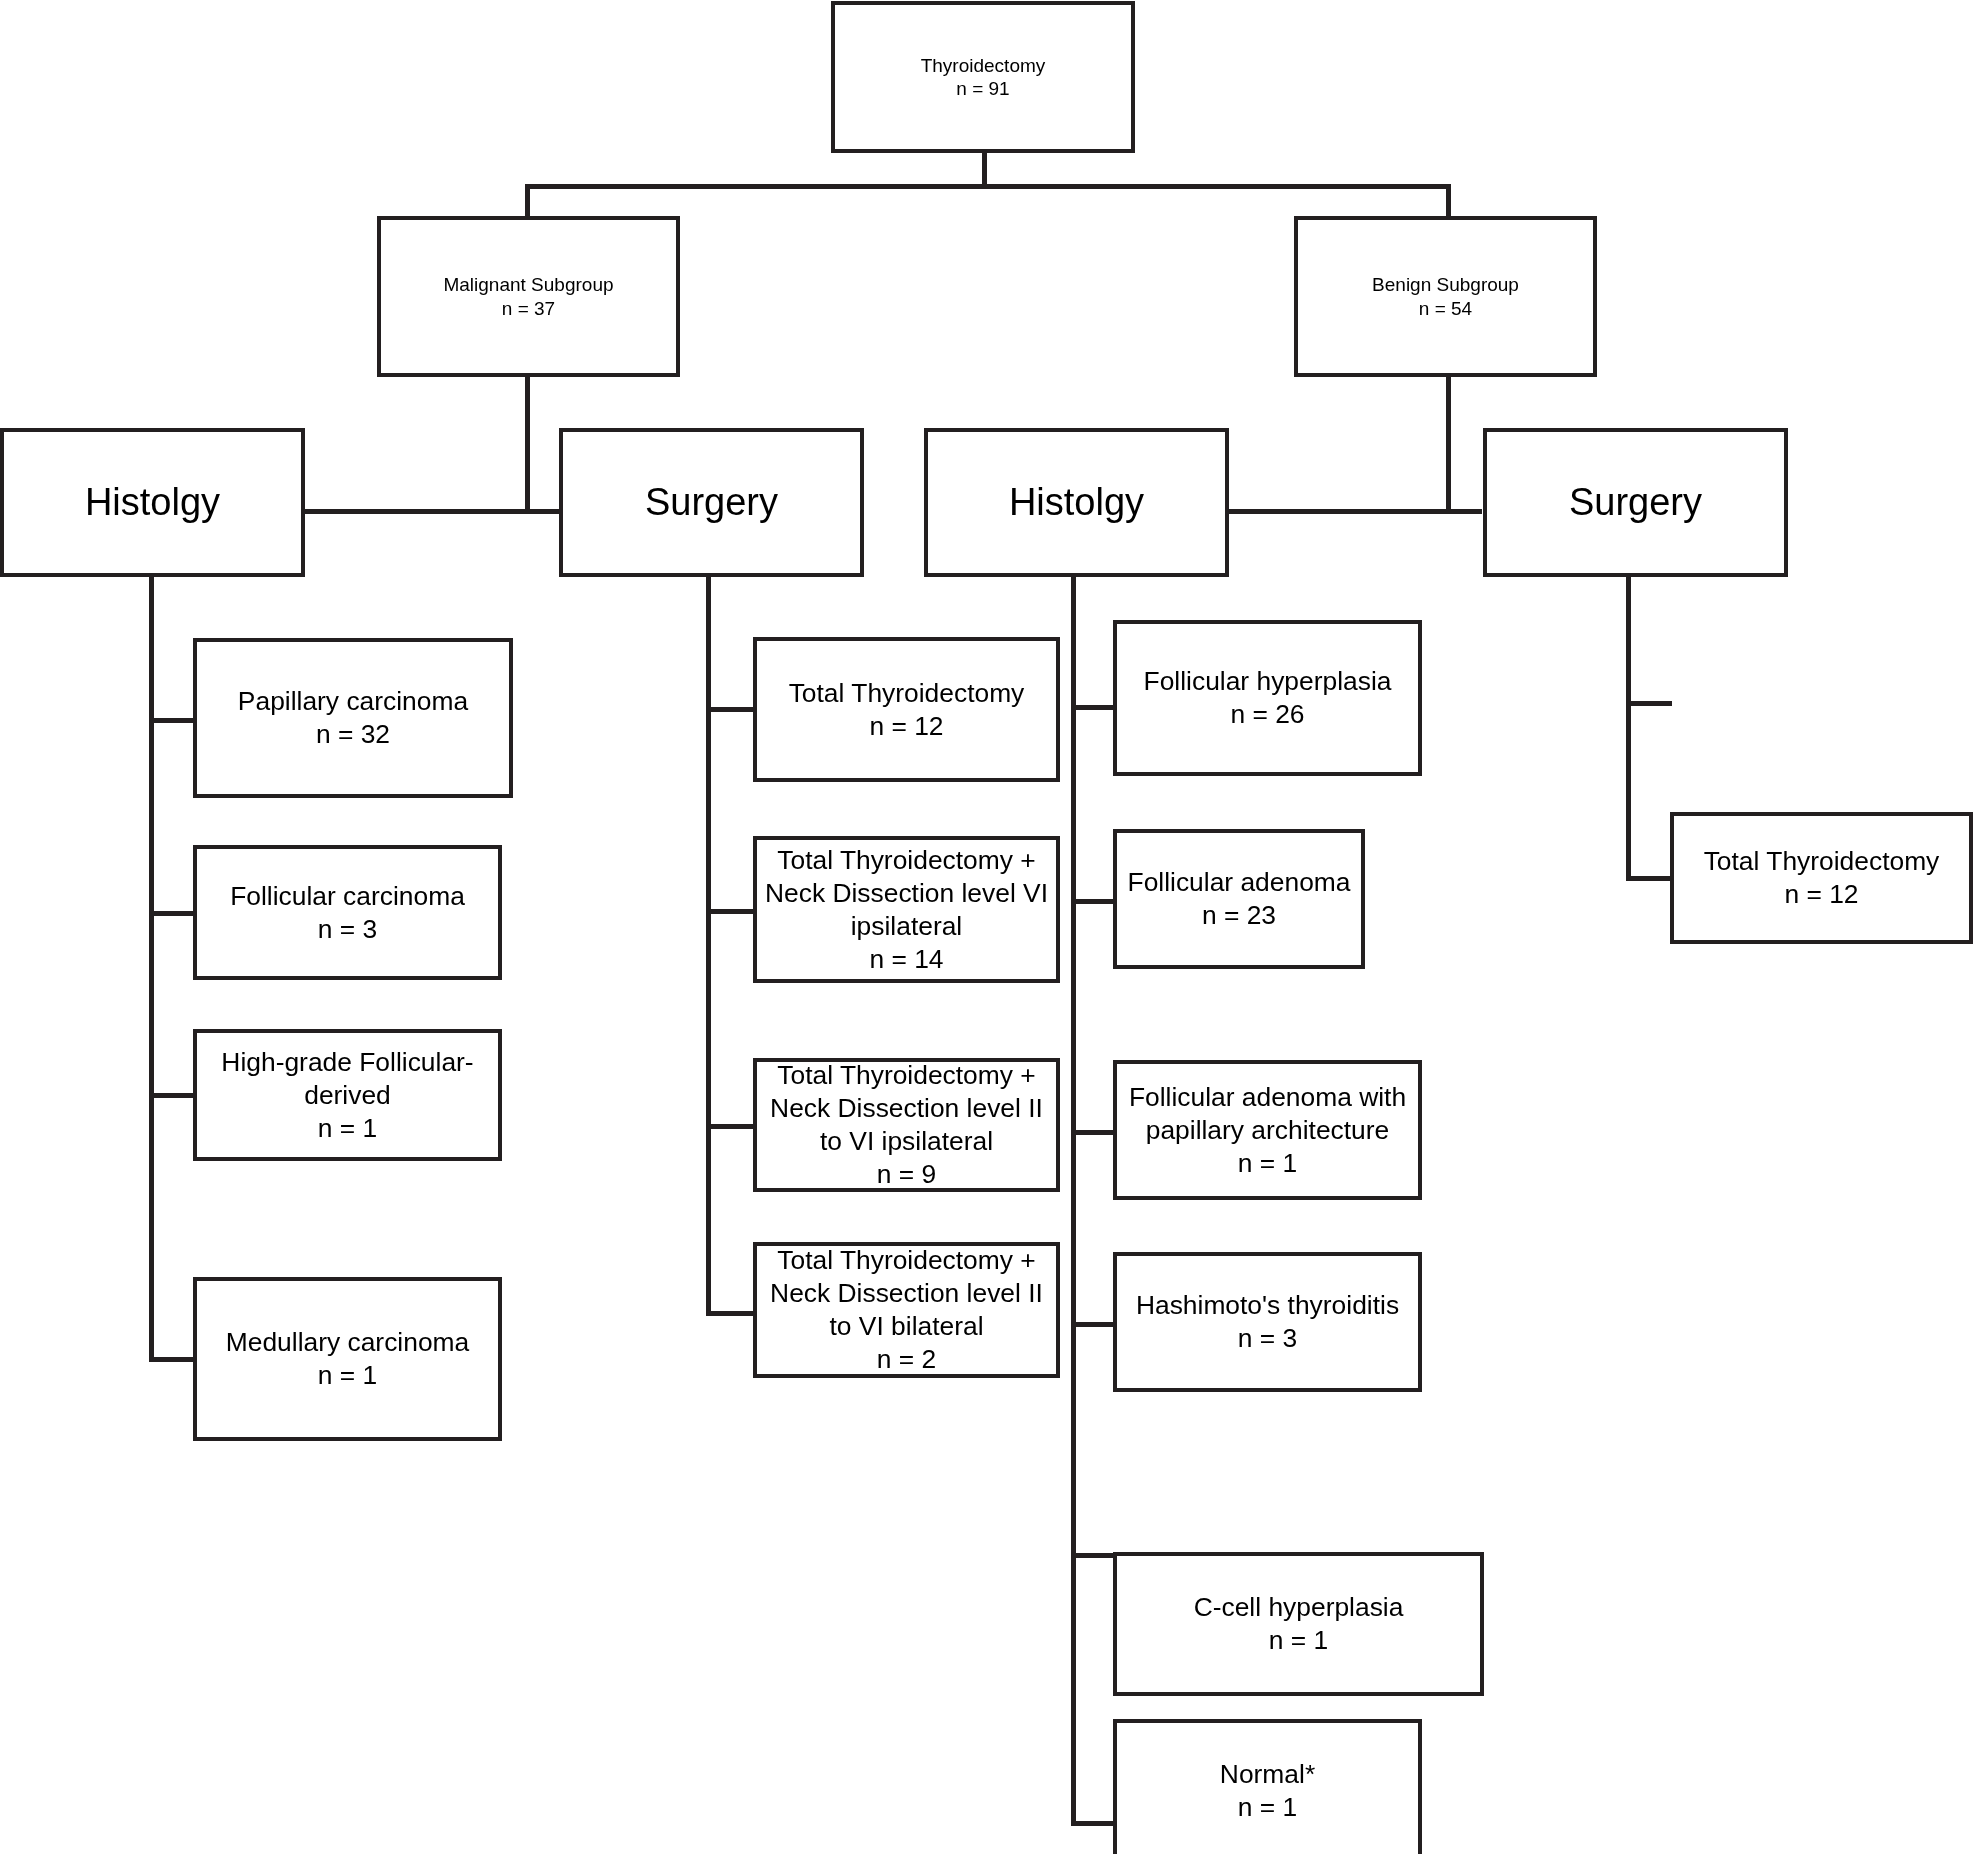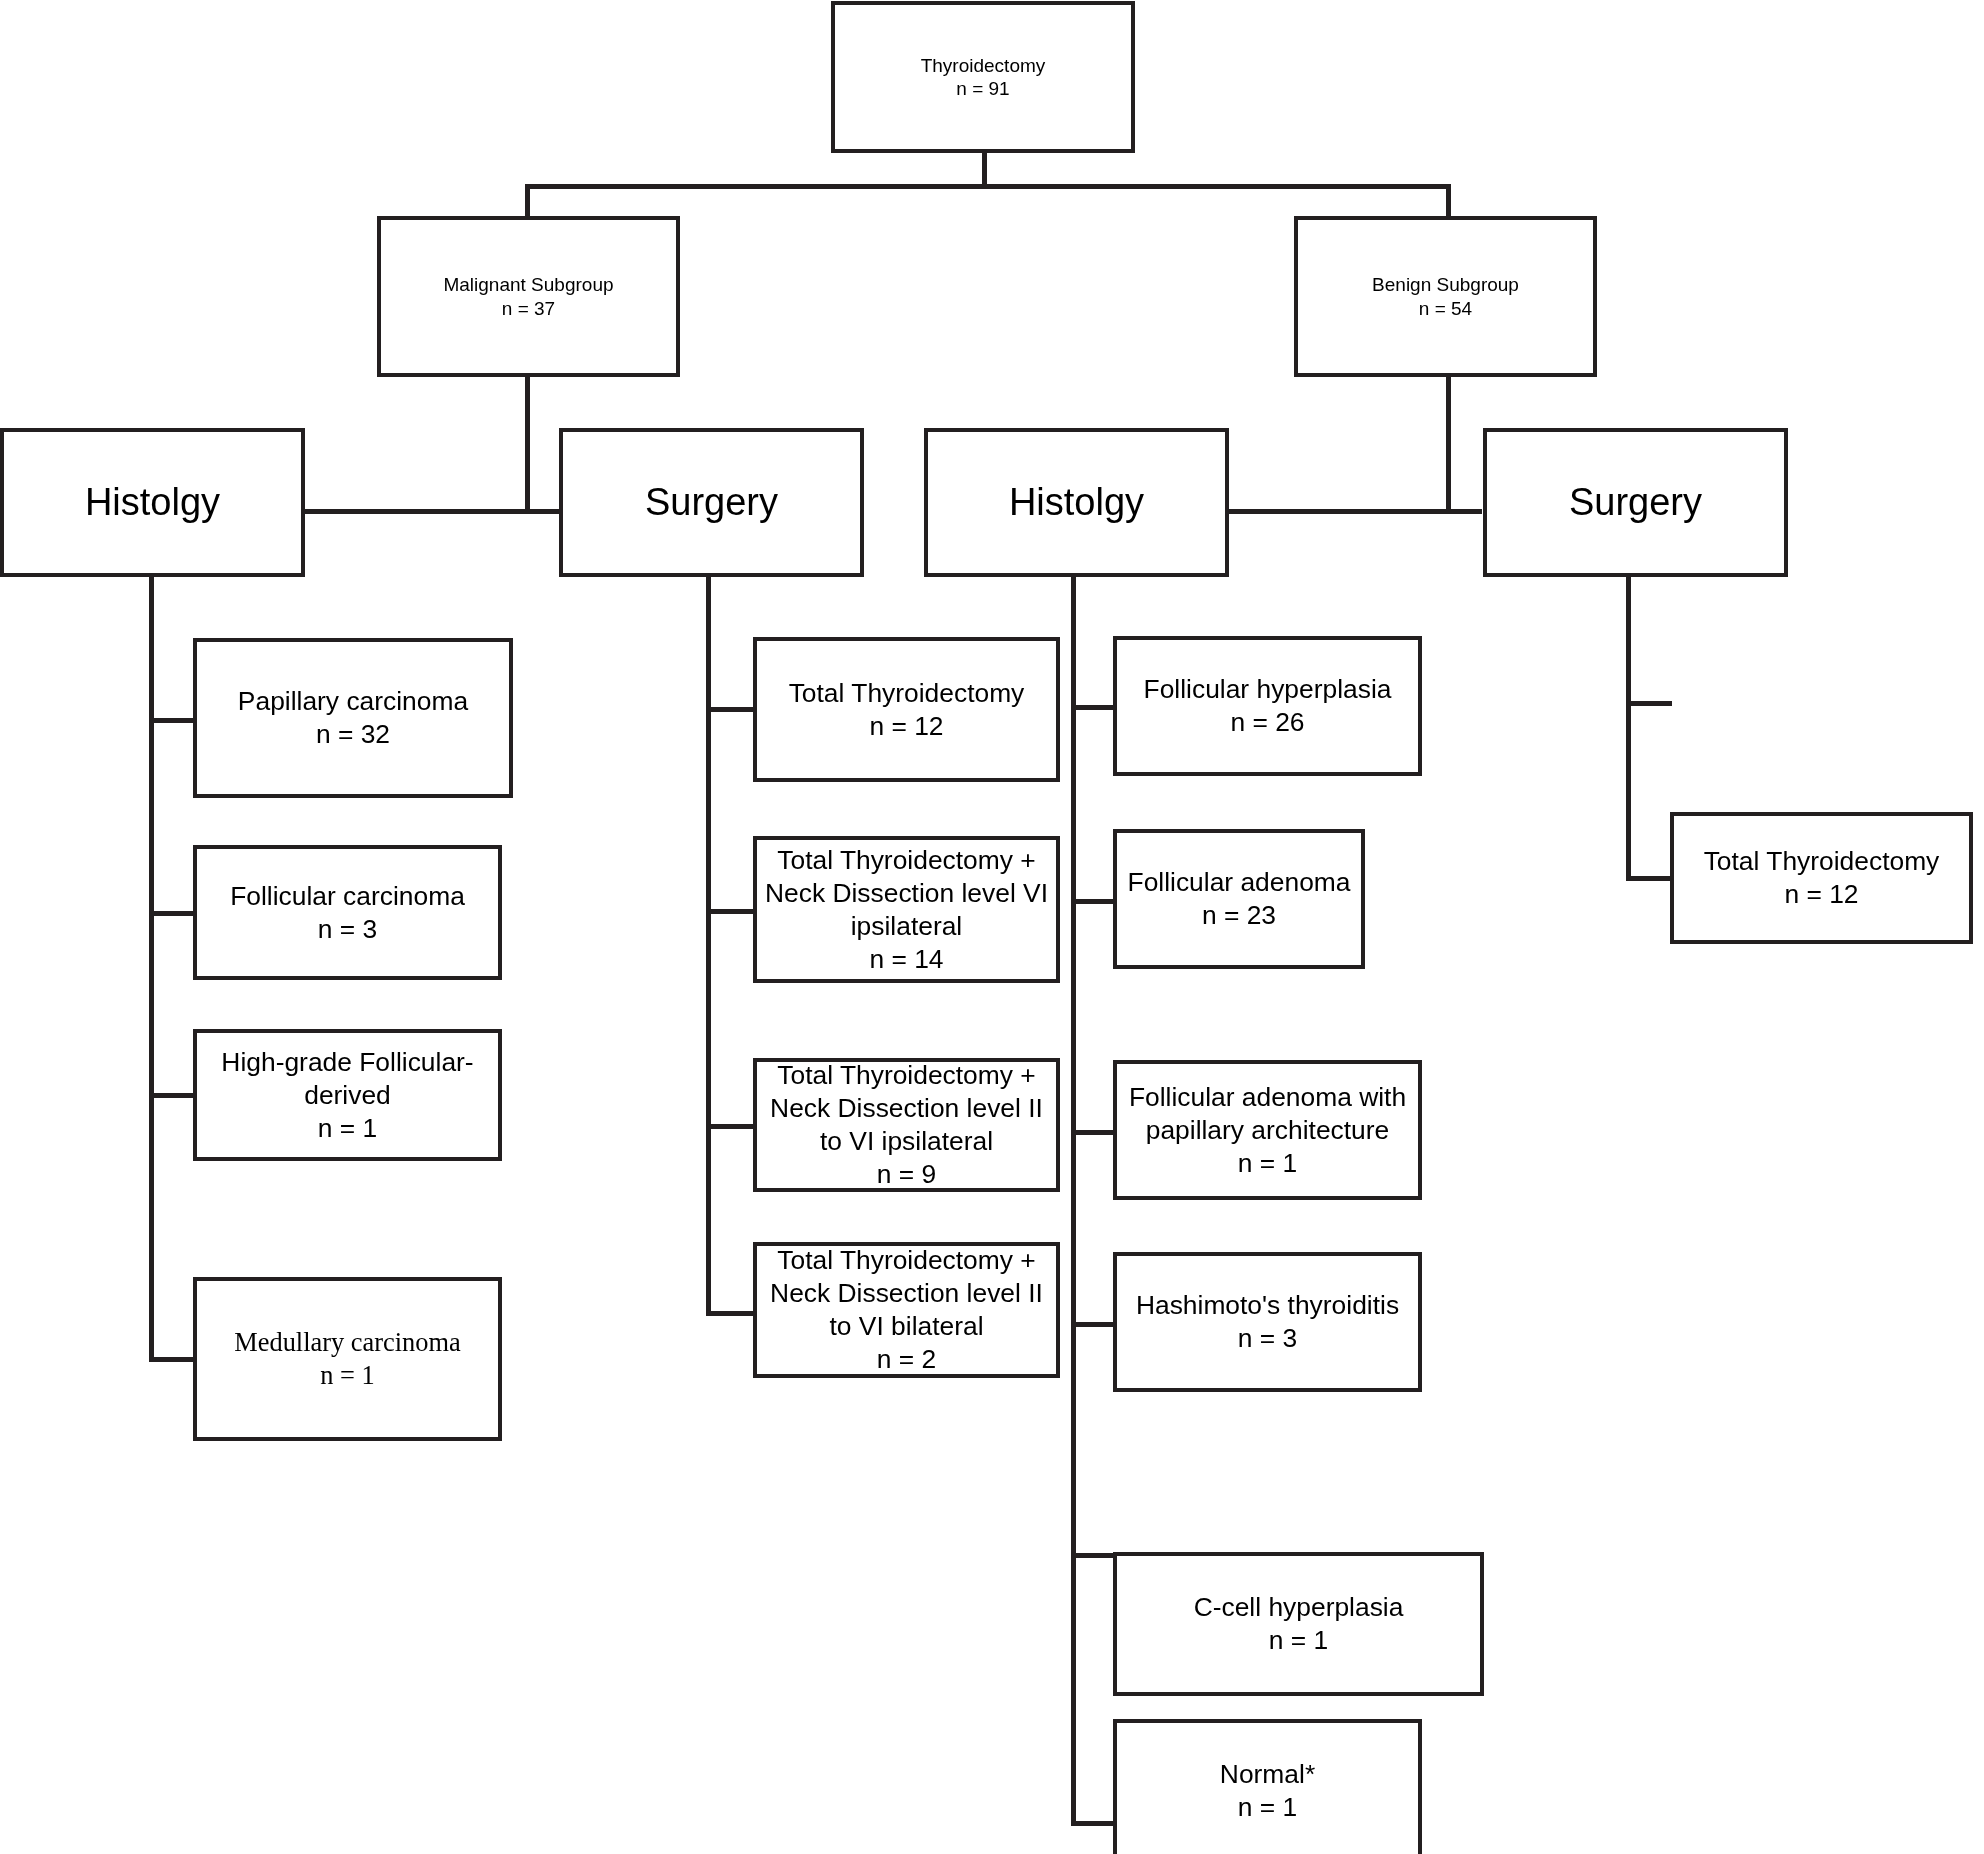--- a/index.html
+++ b/index.html
@@ -122,21 +122,21 @@
   </div>
   <div class="node small" style="left:193px; top:845px; width:309px; height:135px;">
     <span class="txt">Follicular carcinoma
 n = 3</span>
   </div>
   <div class="node small" style="left:193px; top:1029px; width:309px; height:132px;">
     <span class="txt">High-grade Follicular-
 derived
 n = 1</span>
   </div>
-  <div class="node small" style="left:193px; top:1277px; width:309px; height:164px;font-family:Liberation Serif, serif;">
+  <div class="node small" style="left:193px; top:1277px; width:309px; height:164px;">
     <span class="txt">Medullary carcinoma
 n = 1</span>
   </div>
 
   <div class="node small" style="left:753px; top:637px; width:307px; height:145px;">
     <span class="txt">Total Thyroidectomy
 n = 12</span>
   </div>
   <div class="node small" style="left:753px; top:836px; width:307px; height:147px;">
     <span class="txt">Total Thyroidectomy +
@@ -150,21 +150,21 @@
 to VI ipsilateral
 n = 9</span>
   </div>
   <div class="node small" style="left:753px; top:1242px; width:307px; height:136px;">
     <span class="txt">Total Thyroidectomy +
 Neck Dissection level II
 to VI bilateral
 n =  2</span>
   </div>
 
-  <div class="node small" style="left:1113px; top:636px; width:309px; height:140px;">
+  <div class="node small" style="left:1113px; top:620px; width:309px; height:156px;">
     <span class="txt">Follicular hyperplasia
 n = 26</span>
   </div>
   <div class="node small" style="left:1113px; top:829px; width:252px; height:140px;">
     <span class="txt">Follicular adenoma
 n = 23</span>
   </div>
   <div class="node small" style="left:1113px; top:1060px; width:309px; height:140px;">
     <span class="txt">Follicular adenoma with
 papillary architecture

